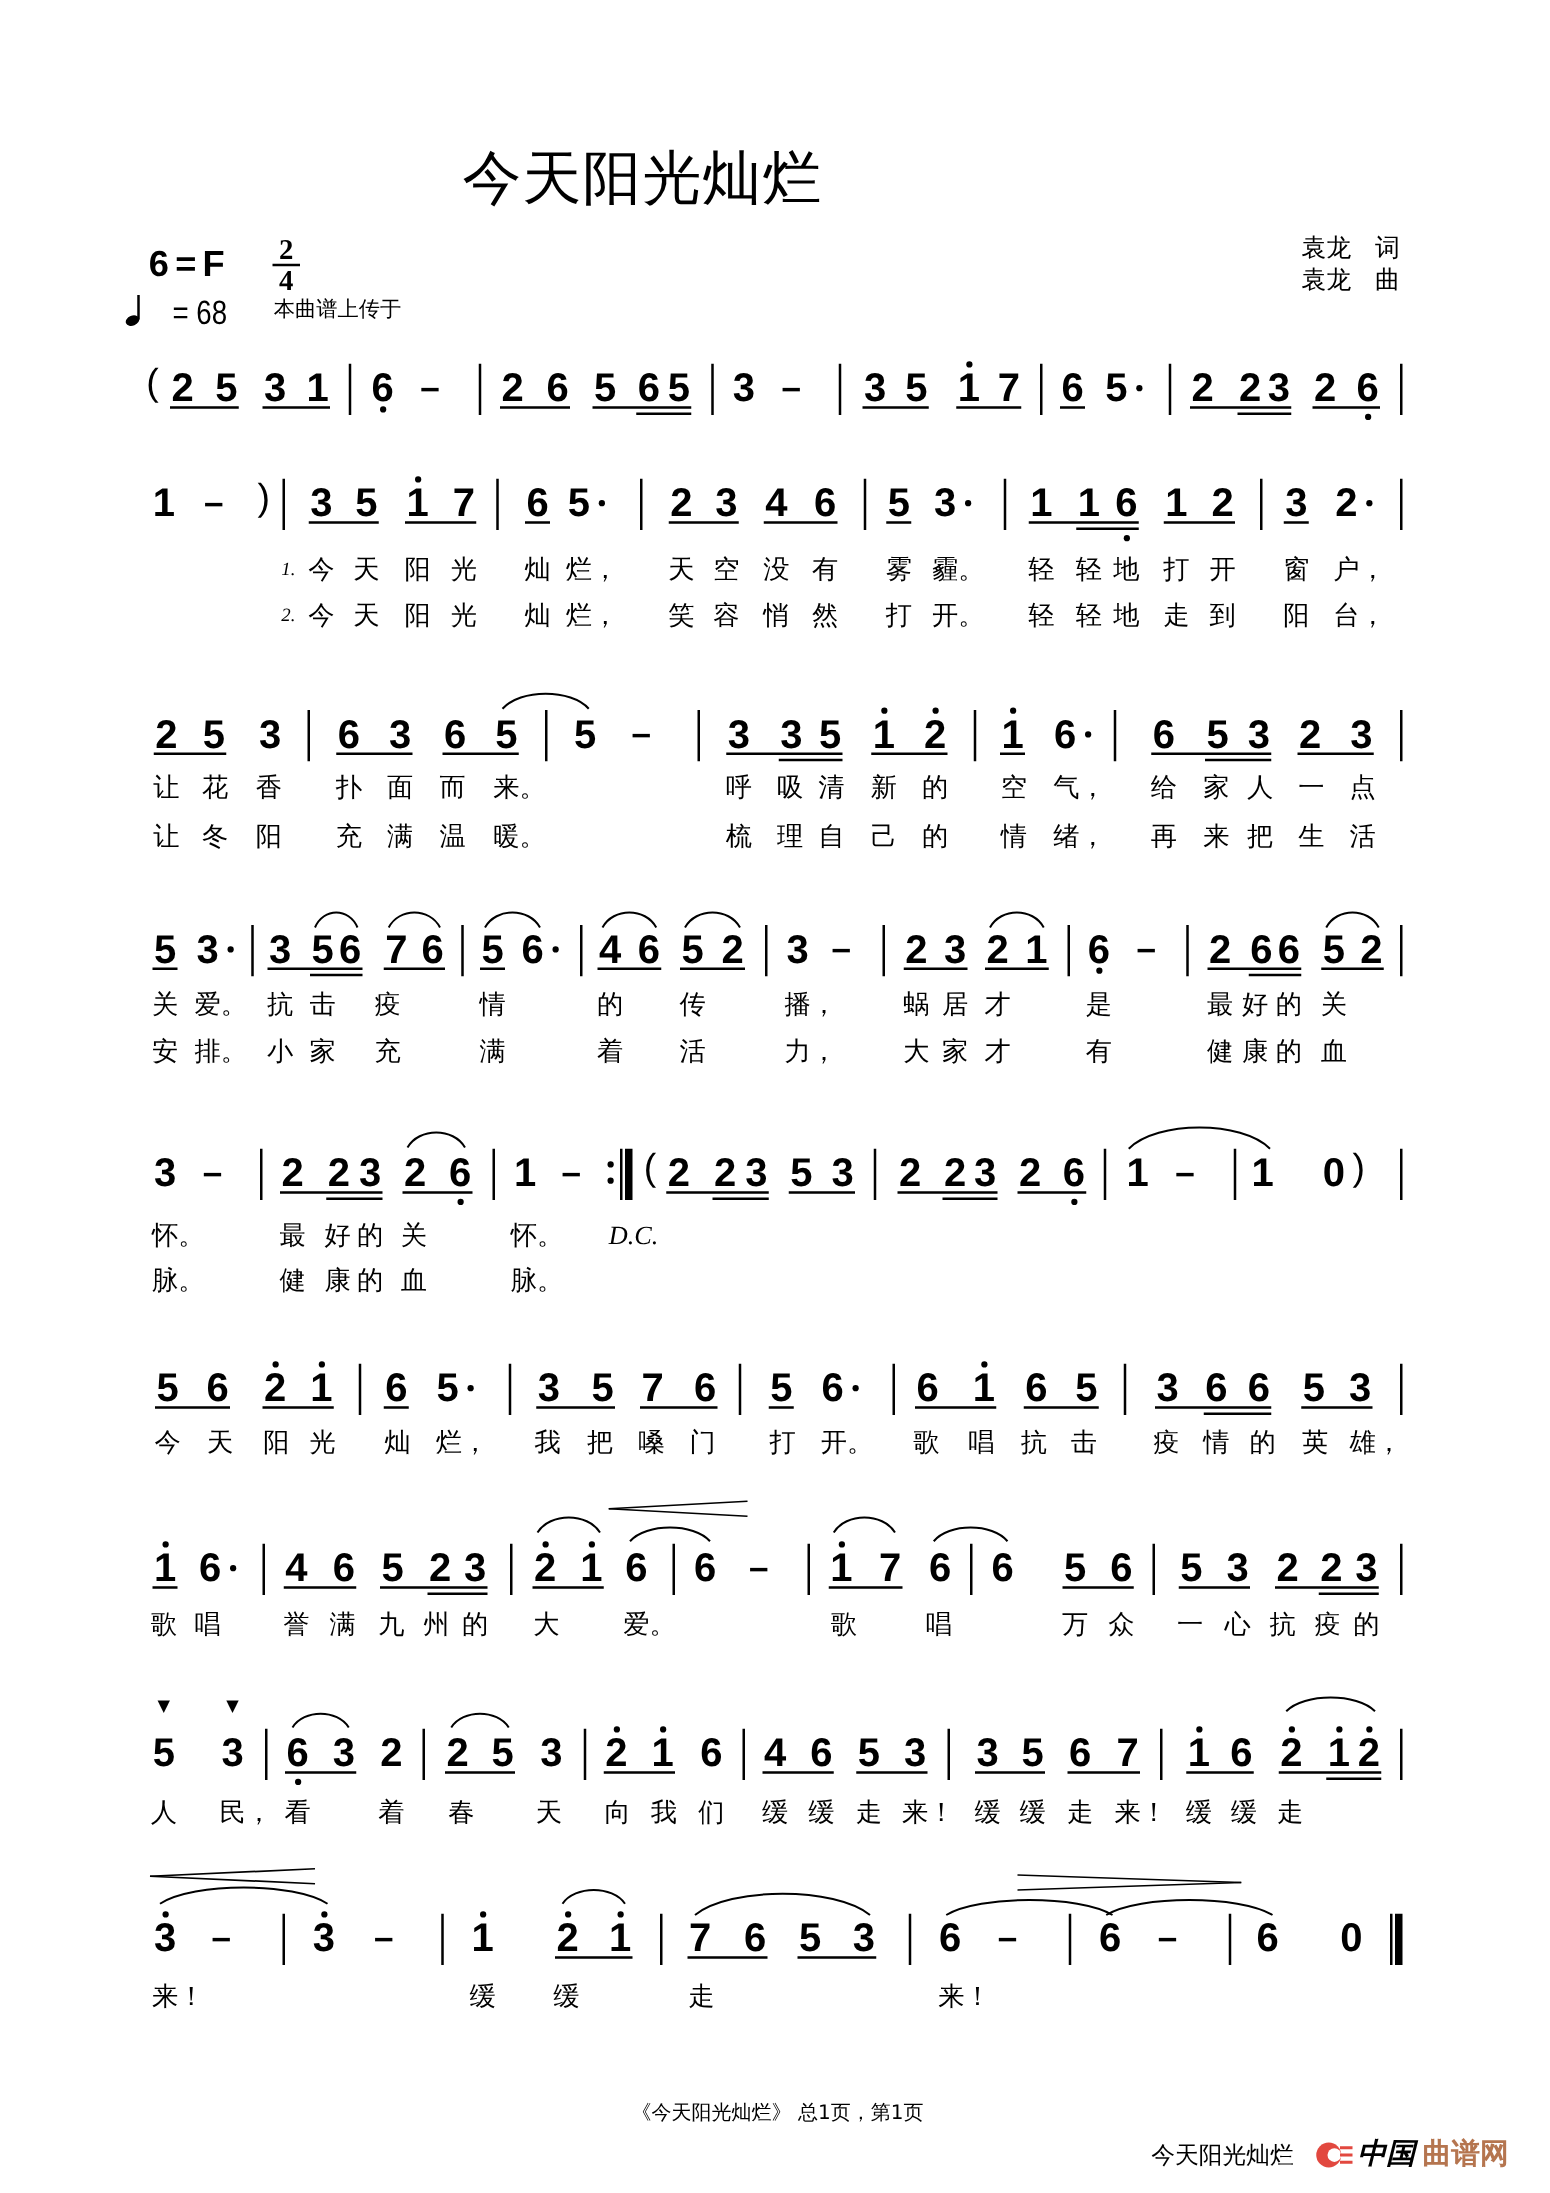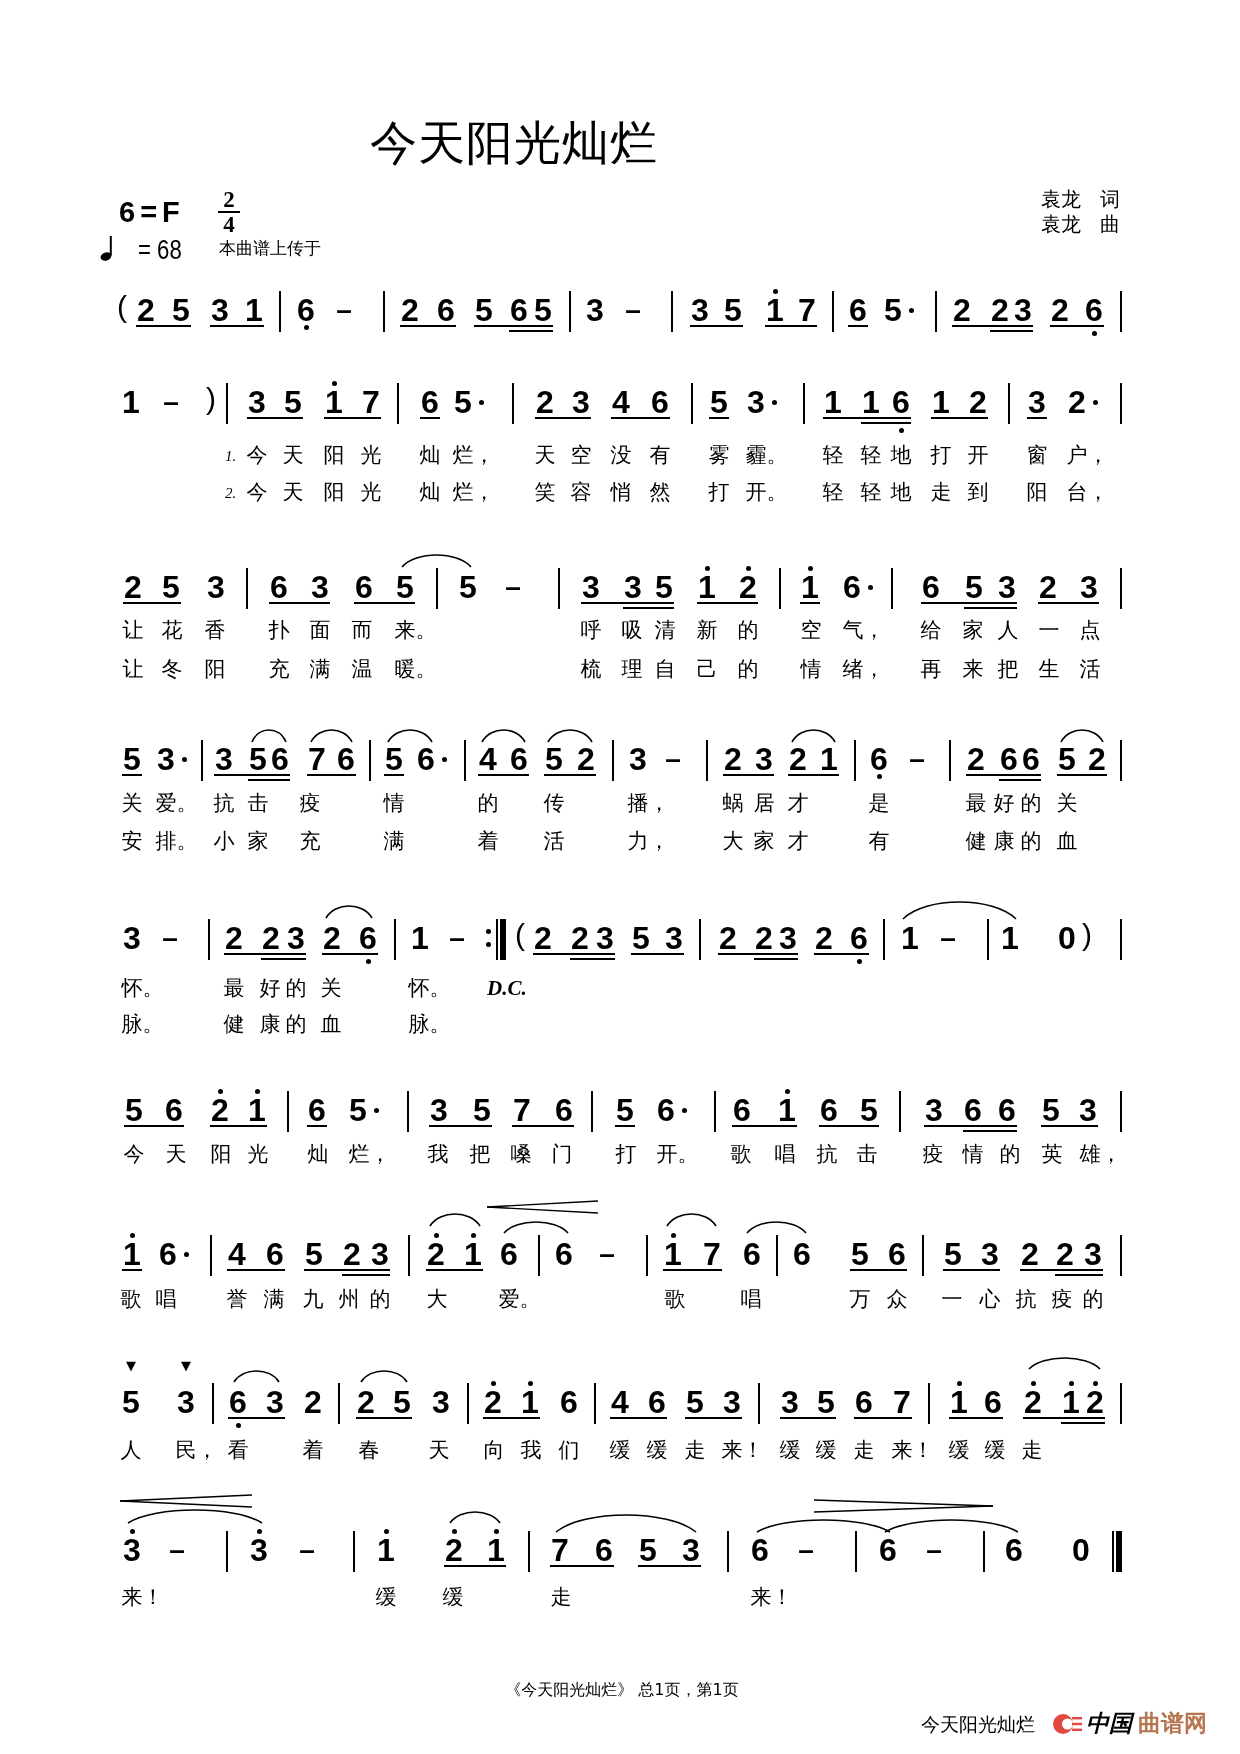--- a/index.html
+++ b/index.html
@@ -16,21 +16,21 @@
 #score-curves{position:absolute;left:0;top:0;width:1240px;height:1754px;pointer-events:none;}
 .glyph{position:absolute;transform:translateX(-50%);font-family:"Liberation Sans",sans-serif;font-weight:bold;font-size:32px;line-height:40px;height:40px;white-space:nowrap;}
 .glyph.paren{font-weight:normal;font-size:30px;margin-top:-3px;}
 .glyph.dash{font-size:28px;}
 .dot{position:absolute;width:5px;height:5px;border-radius:50%;background:#000;}
 .beam{position:absolute;height:2px;background:#000;}
 .bar{position:absolute;width:2px;height:41px;background:#000;}
 .bar.thick{width:6px;}
 .lyric{position:absolute;font-family:"Liberation Serif",serif;font-size:21px;line-height:26px;white-space:nowrap;}
 .verse-label{position:absolute;font-family:"Liberation Serif",serif;font-style:italic;font-size:15px;line-height:20px;white-space:nowrap;}
-.annotation{position:absolute;font-family:"Liberation Serif",serif;font-style:italic;font-weight:bold;font-size:21px;line-height:26px;white-space:nowrap;}
+.annotation{position:absolute;font-family:"Liberation Serif",serif;font-style:italic;font-weight:normal;font-size:21px;line-height:26px;white-space:nowrap;}
 .accent{position:absolute;transform:translateX(-50%);font-family:"DejaVu Sans",sans-serif;font-size:13px;line-height:16px;}
 .footer-page{position:absolute;left:0;top:1679px;width:1244px;text-align:center;font-family:"DejaVu Sans",sans-serif;font-size:16px;line-height:22px;}
 .upload{position:absolute;left:921px;top:1712px;font-family:"DejaVu Sans",sans-serif;font-size:19px;line-height:24px;white-space:nowrap;}
 .logo-icon{position:absolute;left:1052px;top:1711px;width:32px;height:26px;}
 .logo-primary{position:absolute;left:1086px;top:1708px;font-family:"DejaVu Sans",sans-serif;font-weight:bold;font-style:italic;font-size:23px;line-height:30px;white-space:nowrap;}
 .logo-secondary{position:absolute;left:1138px;top:1708px;font-family:"DejaVu Sans",sans-serif;font-weight:bold;font-size:23px;line-height:30px;color:#b5754f;white-space:nowrap;}
 </style>
 </head>
 <body>
 

